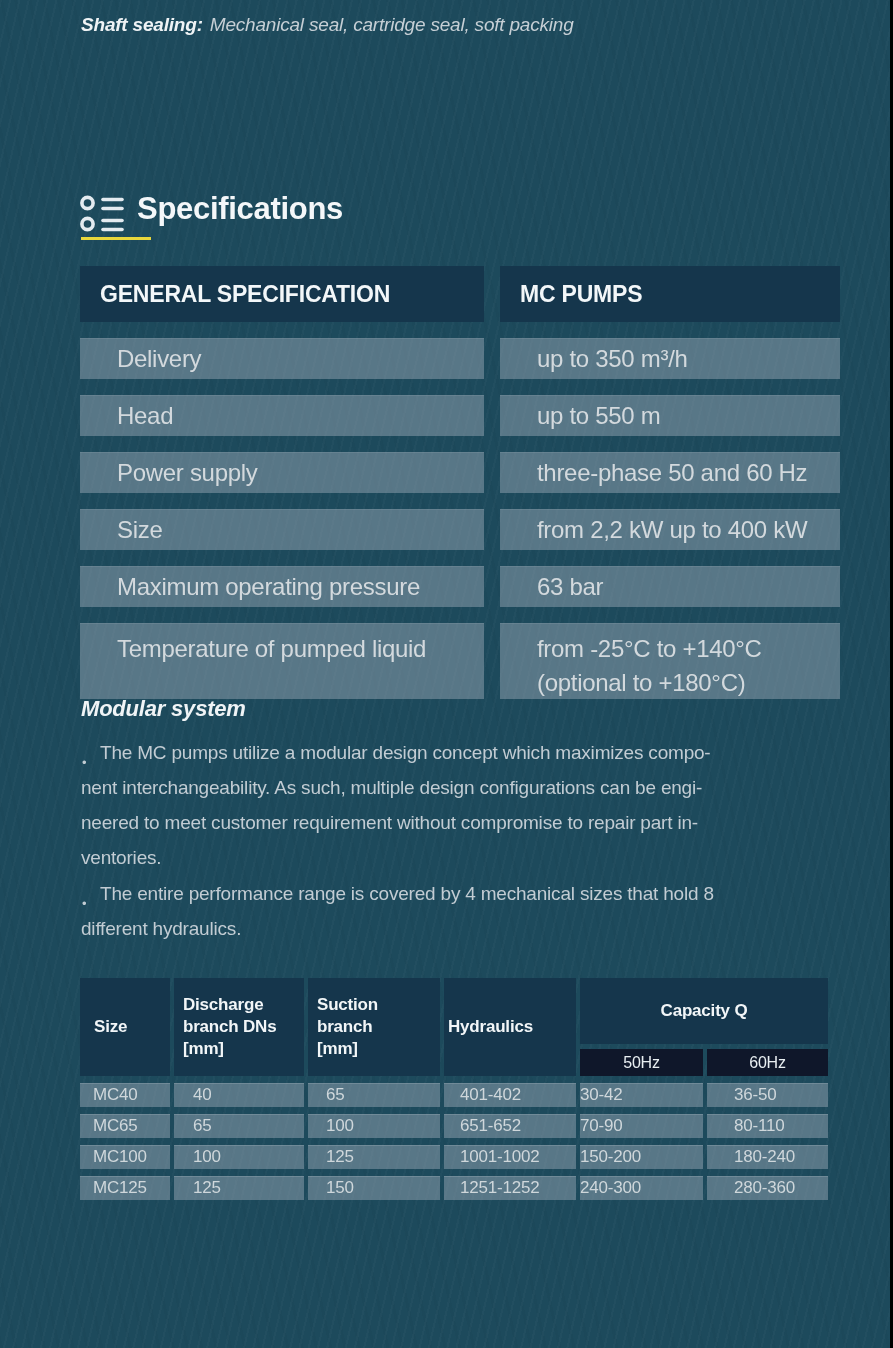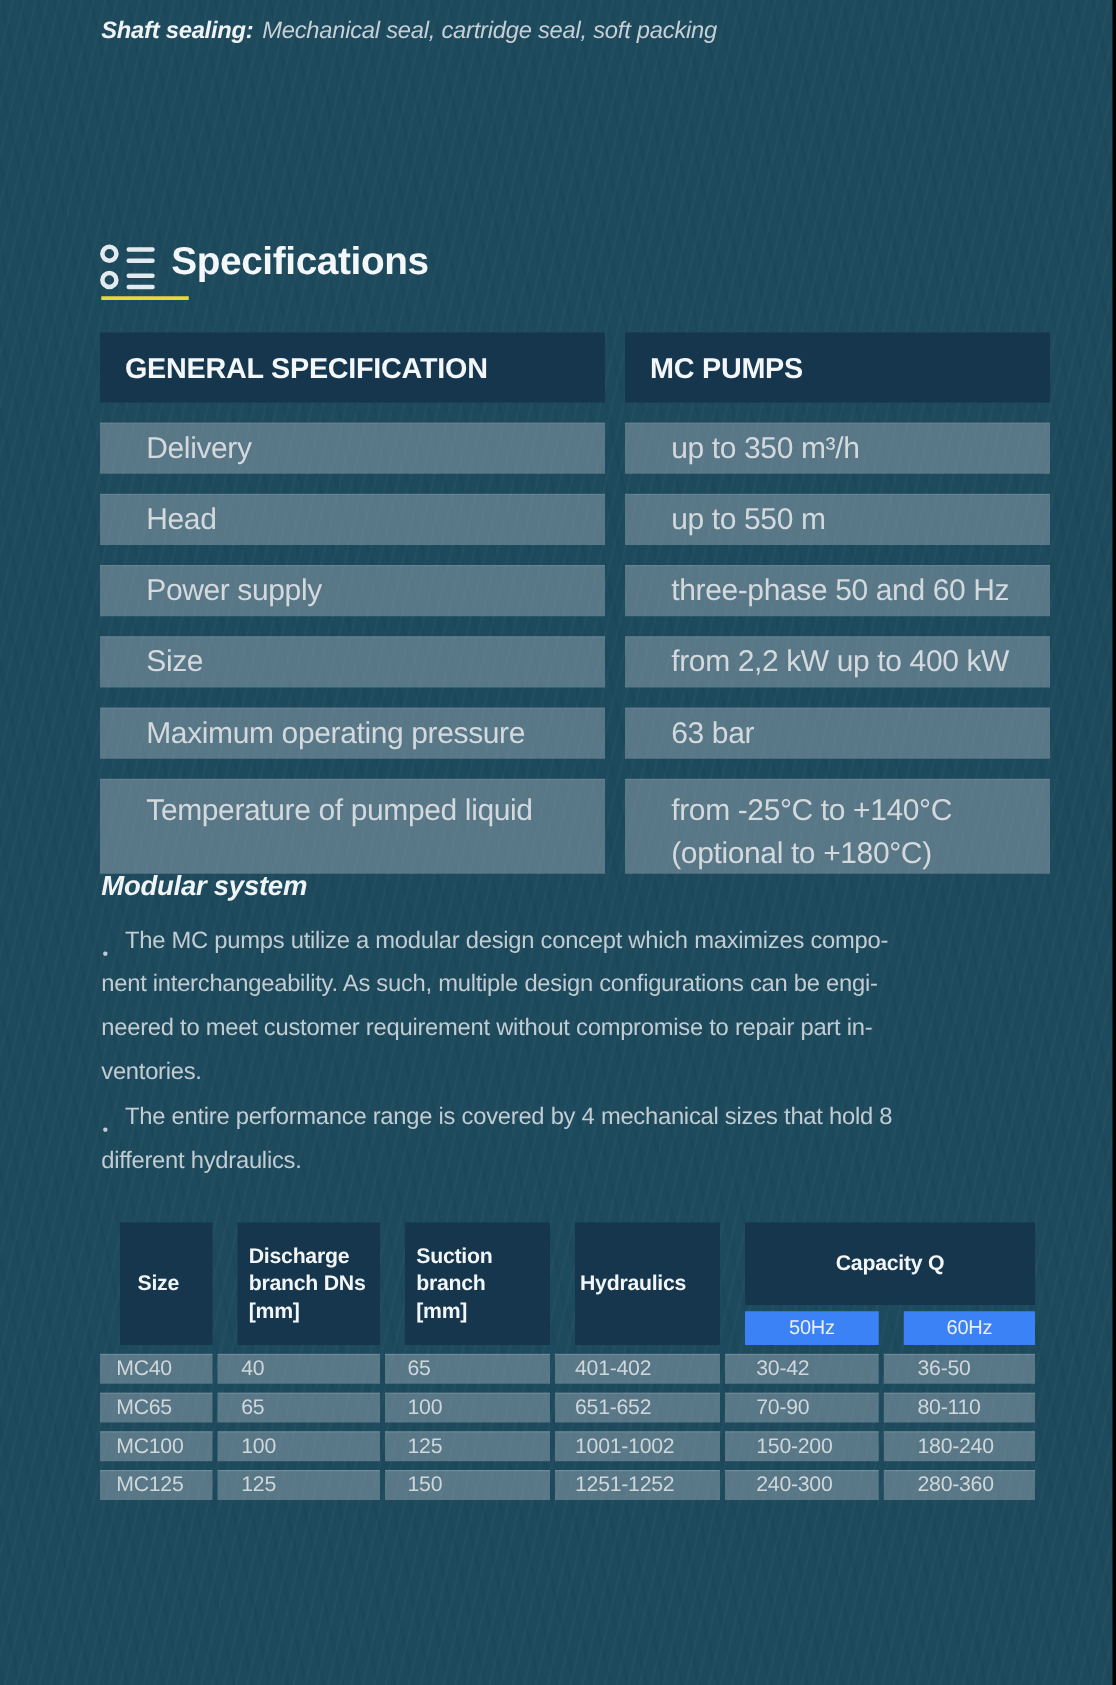--- a/index.html
+++ b/index.html
@@ -62,48 +62,48 @@
   .p2 { top:876px; }
 
   
   .sizes-header {
     position:absolute; left:80px; top:978px; width:748px;
     display:grid; grid-template-columns:90px 130px 132px 132px 123px 121px;
     grid-template-rows:66px 27px; column-gap:4px; row-gap:5px;
   }
   .sizes-header .hcell {
     background:#15364c; color:#f2f6f8; font-weight:bold; font-size:17px;
-    display:flex; align-items:center; letter-spacing:-0.2px; line-height:22px;margin-left:16px;
+    display:flex; align-items:center; letter-spacing:-0.2px; line-height:22px;
   }
   .c-size  { grid-column:1; grid-row:1/3; padding-left:14px; }
   .c-dis   { grid-column:2; grid-row:1/3; padding-left:9px; }
   .c-suc   { grid-column:3; grid-row:1/3; padding-left:9px; }
   .c-hyd   { grid-column:4; grid-row:1/3; padding-left:4px; }
   .c-cap   { grid-column:5/7; grid-row:1; justify-content:center; padding-left:0; }
   .c-hz50  { grid-column:5; grid-row:2; }
   .c-hz60  { grid-column:6; grid-row:2; }
   .sizes-header .sub {
-    background:#3b82f6; font-weight:normal; font-size:16px; color:#e9eff2;
+    background:#0f172a; font-weight:normal; font-size:16px; color:#e9eff2;
     justify-content:center;
   }
   .sizes-body {
     position:absolute; left:80px; top:1083px; width:608px;
     display:grid; grid-template-columns:90px 130px 132px 132px 123px 121px;
     grid-auto-rows:24px; column-gap:4px; row-gap:7px;
   }
   .sizes-body .cell {
     background:rgba(148,164,177,0.5); color:#cfd7db; font-size:17px;
     display:flex; align-items:center; letter-spacing:-0.2px;
     box-shadow:inset 0 1px 0 rgba(255,255,255,0.14);
   }
   .pad-a { padding-left:13px; } 
   .pad-b { padding-left:19px; } 
   .pad-c { padding-left:18px; } 
   .pad-d { padding-left:16px; } 
-  .pad-e { padding-left:25px; } 
+  .pad-e { } 
   .pad-f { padding-left:27px; } 
 </style>
 </head>
 <body>
 
 <div class="page">
   <div class="edge-strip"></div>
 
   <div class="intro">
     <div>

